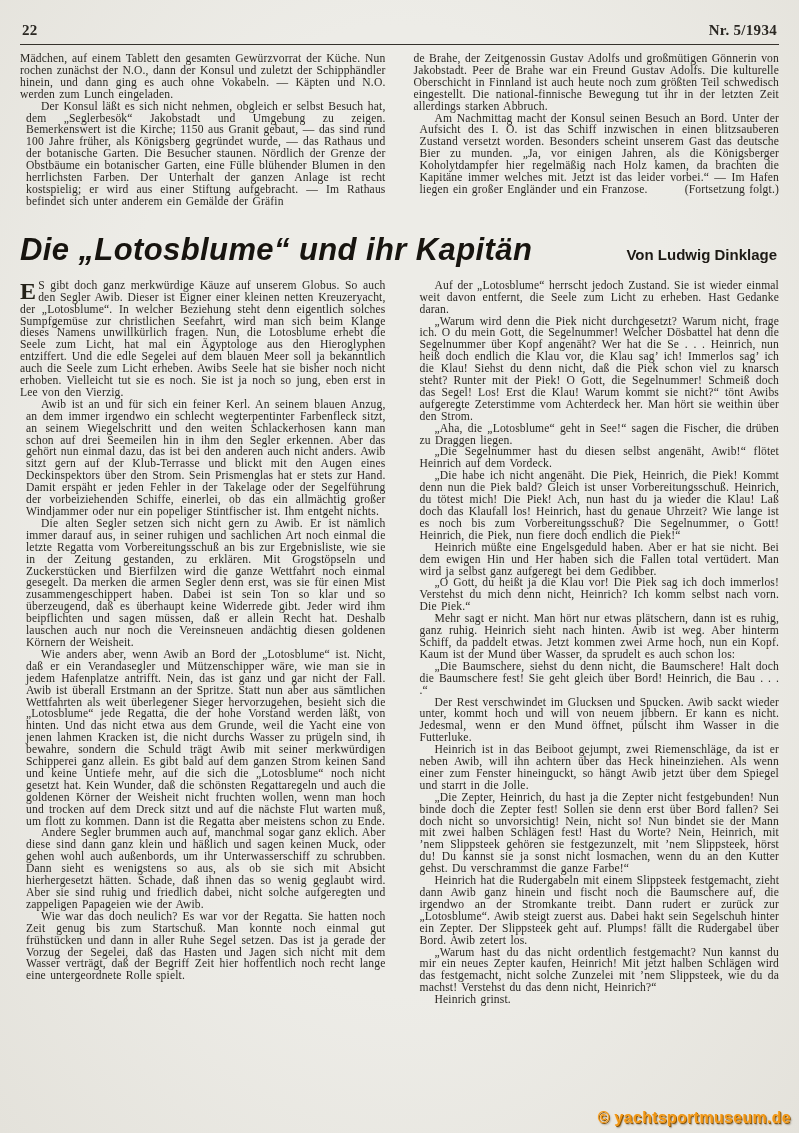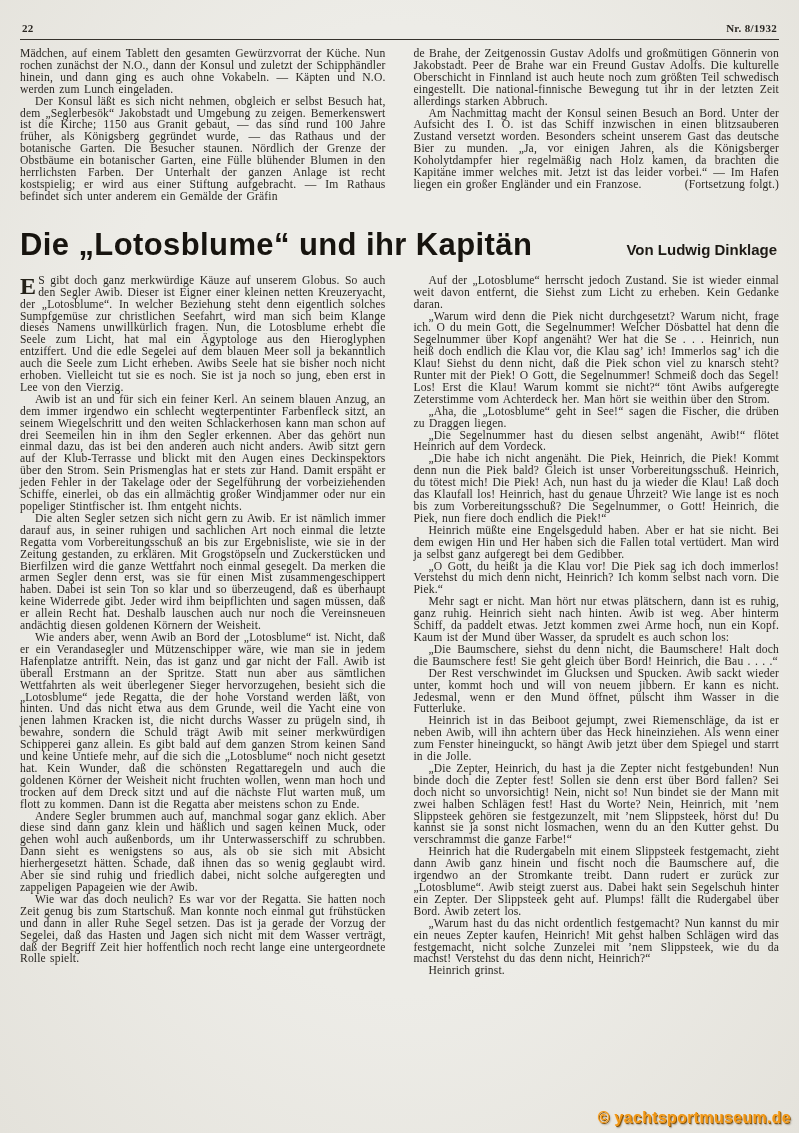--- a/index.html
+++ b/index.html
@@ -9,57 +9,58 @@
     margin:0 auto;
     background:radial-gradient(ellipse at 50% 45%, #edece7 55%, #e4e2db 100%);
     color:#2a2722;
     font-family:"Liberation Serif", serif;
     overflow:hidden;
     box-sizing:border-box;
     padding:16px 20px 0 20px;
   }
   .pagehead{
     display:flex;justify-content:space-between;align-items:baseline;
-    font-weight:bold;font-size:11px;letter-spacing:.3px;
+    font-weight:bold;font-size:15px;letter-spacing:.3px;
     padding:6px 2px 0 2px;
   }
   .rule{border-bottom:1.6px solid #35322c;margin-top:5px;}
   .cols{display:grid;grid-template-columns:1fr 1fr;column-gap:28px;}
   .intro{margin-top:8px;}
   .col{min-width:0;}
   .para{
     margin:0;
     font-size:11.6px;
     line-height:11.9px;
     text-align:justify;
     letter-spacing:.15px;
     word-spacing:1.2px;
     color:#2a2722;
   }
-  .para.indent{text-indent:15px;}
+  .para.indent{text-indent:15px;margin-left:6px;}
   .dropcap{
     float:left;
     font-size:24px;line-height:20px;
     padding:1px 2px 0 0;
     font-weight:bold;
     color:#242118;
   }
   .tail{float:right;}
   .headline-row{
     display:flex;justify-content:space-between;align-items:baseline;
     margin:24px 0 12px 0;
   }
   .headline-row h1{
     margin:0;
     font-family:"Liberation Sans", sans-serif;
     font-weight:700;
     font-size:31px;
     letter-spacing:.4px;
     color:#17140f;
     white-space:nowrap;
+    font-style:italic;
   }
   .byline{
     font-family:"Liberation Sans", sans-serif;
     font-weight:700;
     font-size:15px;
     color:#1d1a15;
     white-space:nowrap;
     padding-right:2px;
     margin-left:20px;
   }
@@ -78,21 +79,21 @@
     padding-left: 40px;
   }
 </style>
 </head>
 <body>
 
 <div class="page">
 
   <header class="pagehead">
     <span>22</span>
-    <span>Nr. 8/1932</span>
+    <span>Nr. 5/1934</span>
   </header>
 
   <div class="rule"></div>
 
   <section class="cols intro">
     <div class="col">
         <p class="para">Mädchen, auf einem Tablett den gesamten Gewürzvorrat der Küche.  Nun rochen zunächst der N.O., dann der Konsul und zuletzt der Schipphändler hinein, und dann ging es auch ohne Vokabeln. — Käpten und N.O. werden zum Lunch eingeladen.</p>
         <p class="para indent">Der Konsul läßt es sich nicht nehmen, obgleich er selbst Besuch hat, dem „Seglerbesök“ Jakobstadt und Umgebung zu zeigen.  Bemerkenswert ist die Kirche; 1150 aus Granit gebaut, — das sind rund 100 Jahre früher, als Königsberg gegründet wurde, — das Rathaus und der botanische Garten.  Die Besucher staunen.  Nördlich der Grenze der Obstbäume ein botanischer Garten, eine Fülle blühender Blumen in den herrlichsten Farben.  Der Unterhalt der ganzen Anlage ist recht kostspielig; er wird aus einer Stiftung aufgebracht. — Im Rathaus befindet sich unter anderem ein Gemälde der Gräfin</p>
       </div>
     <div class="col">
@@ -109,33 +110,33 @@
   <section class="cols body">
     <div class="col">
         <p class="para"><span class="dropcap">E</span>S gibt doch ganz merkwürdige Käuze auf unserem Globus. So auch den Segler Awib.  Dieser ist Eigner einer kleinen netten Kreuzeryacht, der „Lotosblume“.  In welcher Beziehung steht denn eigentlich solches Sumpfgemüse zur christlichen Seefahrt, wird man sich beim Klange dieses Namens unwillkürlich fragen.  Nun, die Lotosblume erhebt die Seele zum Licht, hat mal ein Ägyptologe aus den Hieroglyphen entziffert.  Und die edle Segelei auf dem blauen Meer soll ja bekanntlich auch die Seele zum Licht erheben.  Awibs Seele hat sie bisher noch nicht erhoben.  Vielleicht tut sie es noch. Sie ist ja noch so jung, eben erst in Lee von den Vierzig.</p>
         <p class="para indent">Awib ist an und für sich ein feiner Kerl.  An seinem blauen Anzug, an dem immer irgendwo ein schlecht wegterpentinter Farbenfleck sitzt, an seinem Wiegelschritt und den weiten Schlackerhosen kann man schon auf drei Seemeilen hin in ihm den Segler erkennen.  Aber das gehört nun einmal dazu, das ist bei den anderen auch nicht anders.  Awib sitzt gern auf der Klub-Terrasse und blickt mit den Augen eines Deckinspektors über den Strom.  Sein Prismenglas hat er stets zur Hand.  Damit erspäht er jeden Fehler in der Takelage oder der Segelführung der vorbeiziehenden Schiffe, einerlei, ob das ein allmächtig großer Windjammer oder nur ein popeliger Stintfischer ist.  Ihm entgeht nichts.</p>
         <p class="para indent">Die alten Segler setzen sich nicht gern zu Awib.  Er ist nämlich immer darauf aus, in seiner ruhigen und sachlichen Art noch einmal die letzte Regatta vom Vorbereitungsschuß an bis zur Ergebnisliste, wie sie in der Zeitung gestanden, zu erklären.  Mit Grogstöpseln und Zuckerstücken und Bierfilzen wird die ganze Wettfahrt noch einmal gesegelt.  Da merken die armen Segler denn erst, was sie für einen Mist zusammengeschippert haben.  Dabei ist sein Ton so klar und so überzeugend, daß es überhaupt keine Widerrede gibt.  Jeder wird ihm beipflichten und sagen müssen, daß er allein Recht hat. Deshalb lauschen auch nur noch die Vereinsneuen andächtig diesen goldenen Körnern der Weisheit.</p>
         <p class="para indent">Wie anders aber, wenn Awib an Bord der „Lotosblume“ ist.  Nicht, daß er ein Verandasegler und Mützenschipper wäre, wie man sie in jedem Hafenplatze antrifft.  Nein, das ist ganz und gar nicht der Fall.  Awib ist überall Erstmann an der Spritze.  Statt nun aber aus sämtlichen Wettfahrten als weit überlegener Sieger hervorzugehen, besieht sich die „Lotosblume“ jede Regatta, die der hohe Vorstand werden läßt, von hinten.  Und das nicht etwa aus dem Grunde, weil die Yacht eine von jenen lahmen Kracken ist, die nicht durchs Wasser zu prügeln sind, ih bewahre, sondern die Schuld trägt Awib mit seiner merkwürdigen Schipperei ganz allein.  Es gibt bald auf dem ganzen Strom keinen Sand und keine Untiefe mehr, auf die sich die „Lotosblume“ noch nicht gesetzt hat.  Kein Wunder, daß die schönsten Regattaregeln und auch die goldenen Körner der Weisheit nicht fruchten wollen, wenn man hoch und trocken auf dem Dreck sitzt und auf die nächste Flut warten muß, um flott zu kommen.  Dann ist die Regatta aber meistens schon zu Ende.</p>
         <p class="para indent">Andere Segler brummen auch auf, manchmal sogar ganz eklich.  Aber diese sind dann ganz klein und häßlich und sagen keinen Muck, oder gehen wohl auch außenbords, um ihr Unterwasserschiff zu schrubben.  Dann sieht es wenigstens so aus, als ob sie sich mit Absicht hierhergesetzt hätten. Schade, daß ihnen das so wenig geglaubt wird.  Aber sie sind ruhig und friedlich dabei, nicht solche aufgeregten und zappeligen Papageien wie der Awib.</p>
         <p class="para indent">Wie war das doch neulich?  Es war vor der Regatta. Sie hatten noch Zeit genug bis zum Startschuß.  Man konnte noch einmal gut frühstücken und dann in aller Ruhe Segel setzen.  Das ist ja gerade der Vorzug der Segelei, daß das Hasten und Jagen sich nicht mit dem Wasser verträgt, daß der Begriff Zeit hier hoffentlich noch recht lange eine untergeordnete Rolle spielt.</p>
       </div>
     <div class="col">
-        <p class="para indent">Auf der „Lotosblume“ herrscht jedoch Zustand.  Sie ist wieder einmal weit davon entfernt, die Siehst zum Licht zu erheben.  Kein Gedanke daran.</p>
+        <p class="para indent">Auf der „Lotosblume“ herrscht jedoch Zustand.  Sie ist wieder einmal weit davon entfernt, die Seele zum Licht zu erheben.  Hast Gedanke daran.</p>
         <p class="para indent">„Warum wird denn die Piek nicht durchgesetzt?  Warum nicht, frage ich.  O du mein Gott, die Segelnummer!  Welcher Dösbattel hat denn die Segelnummer über Kopf angenäht? Wer hat die Se . . .  Heinrich, nun heiß doch endlich die Klau vor, die Klau sag’ ich!  Immerlos sag’ ich die Klau! Siehst du denn nicht, daß die Piek schon viel zu knarsch steht? Runter mit der Piek!  O Gott, die Segelnummer!  Schmeiß doch das Segel!  Los!  Erst die Klau!  Warum kommt sie nicht?“ tönt Awibs aufgeregte Zeterstimme vom Achterdeck her.  Man hört sie weithin über den Strom.</p>
         <p class="para indent">„Aha, die „Lotosblume“ geht in See!“ sagen die Fischer, die drüben zu Draggen liegen.</p>
         <p class="para indent">„Die Segelnummer hast du diesen selbst angenäht, Awib!“ flötet Heinrich auf dem Vordeck.</p>
         <p class="para indent">„Die habe ich nicht angenäht.  Die Piek, Heinrich, die Piek!  Kommt denn nun die Piek bald?  Gleich ist unser Vorbereitungsschuß.  Heinrich, du tötest mich!  Die Piek!  Ach, nun hast du ja wieder die Klau!  Laß doch das Klaufall los! Heinrich, hast du genaue Uhrzeit?  Wie lange ist es noch bis zum Vorbereitungsschuß?  Die Segelnummer, o Gott!  Heinrich, die Piek, nun fiere doch endlich die Piek!“</p>
         <p class="para indent">Heinrich müßte eine Engelsgeduld haben.  Aber er hat sie nicht.  Bei dem ewigen Hin und Her haben sich die Fallen total vertüdert.  Man wird ja selbst ganz aufgeregt bei dem Gedibber.</p>
         <p class="para indent">„O Gott, du heißt ja die Klau vor!  Die Piek sag ich doch immerlos!  Verstehst du mich denn nicht, Heinrich?  Ich komm selbst nach vorn.  Die Piek.“</p>
         <p class="para indent">Mehr sagt er nicht.  Man hört nur etwas plätschern, dann ist es ruhig, ganz ruhig.  Heinrich sieht nach hinten.  Awib ist weg.  Aber hinterm Schiff, da paddelt etwas.  Jetzt kommen zwei Arme hoch, nun ein Kopf.  Kaum ist der Mund über Wasser, da sprudelt es auch schon los:</p>
         <p class="para indent">„Die Baumschere, siehst du denn nicht, die Baumschere! Halt doch die Baumschere fest!  Sie geht gleich über Bord! Heinrich, die Bau . . . .“</p>
         <p class="para indent">Der Rest verschwindet im Glucksen und Spucken.  Awib sackt wieder unter, kommt hoch und will von neuem jibbern. Er kann es nicht.  Jedesmal, wenn er den Mund öffnet, pülscht ihm Wasser in die Futterluke.</p>
         <p class="para indent">Heinrich ist in das Beiboot gejumpt, zwei Riemenschläge, da ist er neben Awib, will ihn achtern über das Heck hineinziehen.  Als wenn einer zum Fenster hineinguckt, so hängt Awib jetzt über dem Spiegel und starrt in die Jolle.</p>
         <p class="para indent">„Die Zepter, Heinrich, du hast ja die Zepter nicht festgebunden!  Nun binde doch die Zepter fest!  Sollen sie denn erst über Bord fallen?  Sei doch nicht so unvorsichtig!  Nein, nicht so!  Nun bindet sie der Mann mit zwei halben Schlägen fest!  Hast du Worte?  Nein, Heinrich, mit ’nem Slippsteek gehören sie festgezunzelt, mit ’nem Slippsteek, hörst du!  Du kannst sie ja sonst nicht losmachen, wenn du an den Kutter gehst.  Du verschrammst die ganze Farbe!“</p>
         <p class="para indent">Heinrich hat die Rudergabeln mit einem Slippsteek festgemacht, zieht dann Awib ganz hinein und fischt noch die Baumschere auf, die irgendwo an der Stromkante treibt. Dann rudert er zurück zur „Lotosblume“.  Awib steigt zuerst aus. Dabei hakt sein Segelschuh hinter ein Zepter.  Der Slippsteek geht auf.  Plumps! fällt die Rudergabel über Bord.  Awib zetert los.</p>
-        <p class="para indent">„Warum hast du das nicht ordentlich festgemacht?  Nun kannst du mir ein neues Zepter kaufen, Heinrich!  Mit gehst halben Schlägen wird das festgemacht, nicht solche Zunzelei mit ’nem Slippsteek, wie du da machst!  Verstehst du das denn nicht, Heinrich?“</p>
+        <p class="para indent">„Warum hast du das nicht ordentlich festgemacht?  Nun kannst du mir ein neues Zepter kaufen, Heinrich!  Mit jetzt halben Schlägen wird das festgemacht, nicht solche Zunzelei mit ’nem Slippsteek, wie du da machst!  Verstehst du das denn nicht, Heinrich?“</p>
         <p class="para indent">Heinrich grinst.</p>
       </div>
   </section>
 
   <div class="watermark">© yachtsportmuseum.de</div>
 
 </div>
 
 </body></html>

